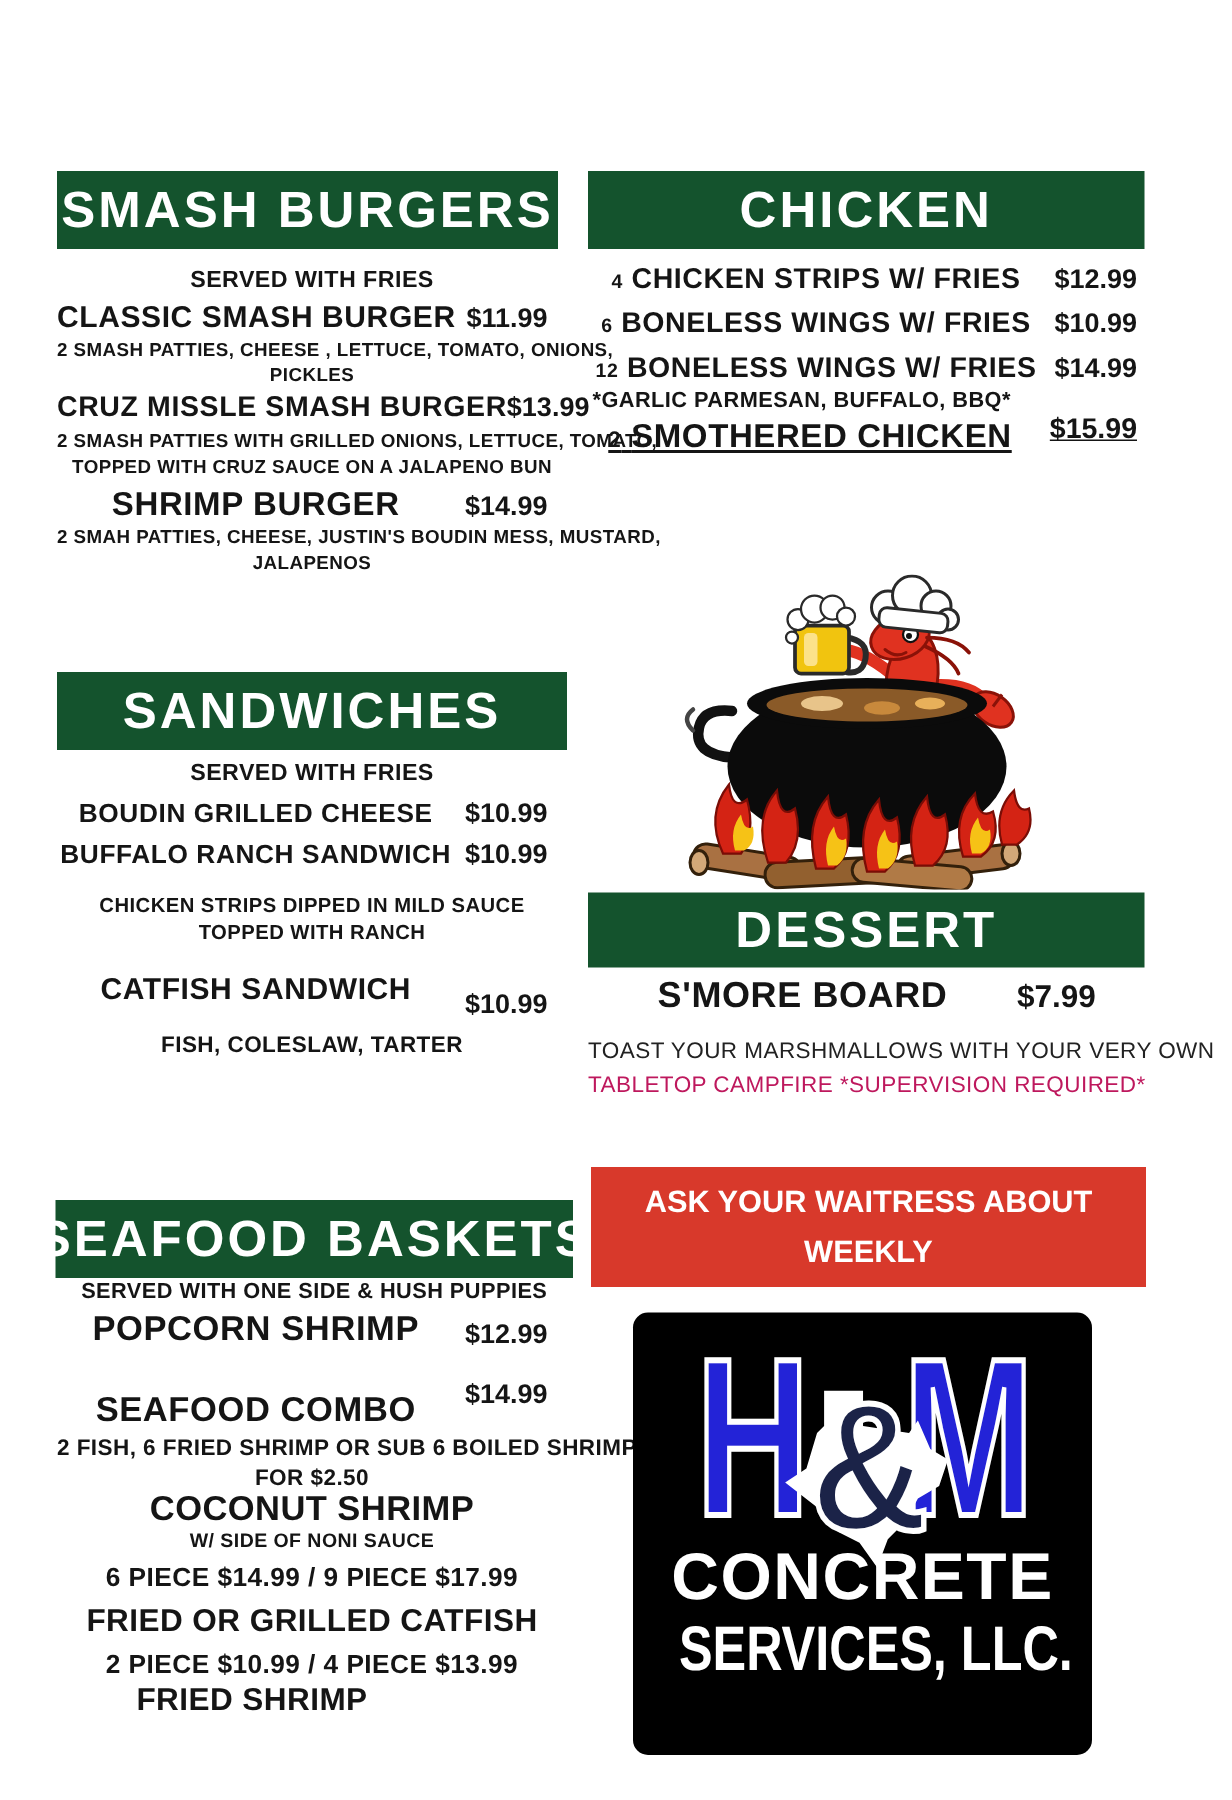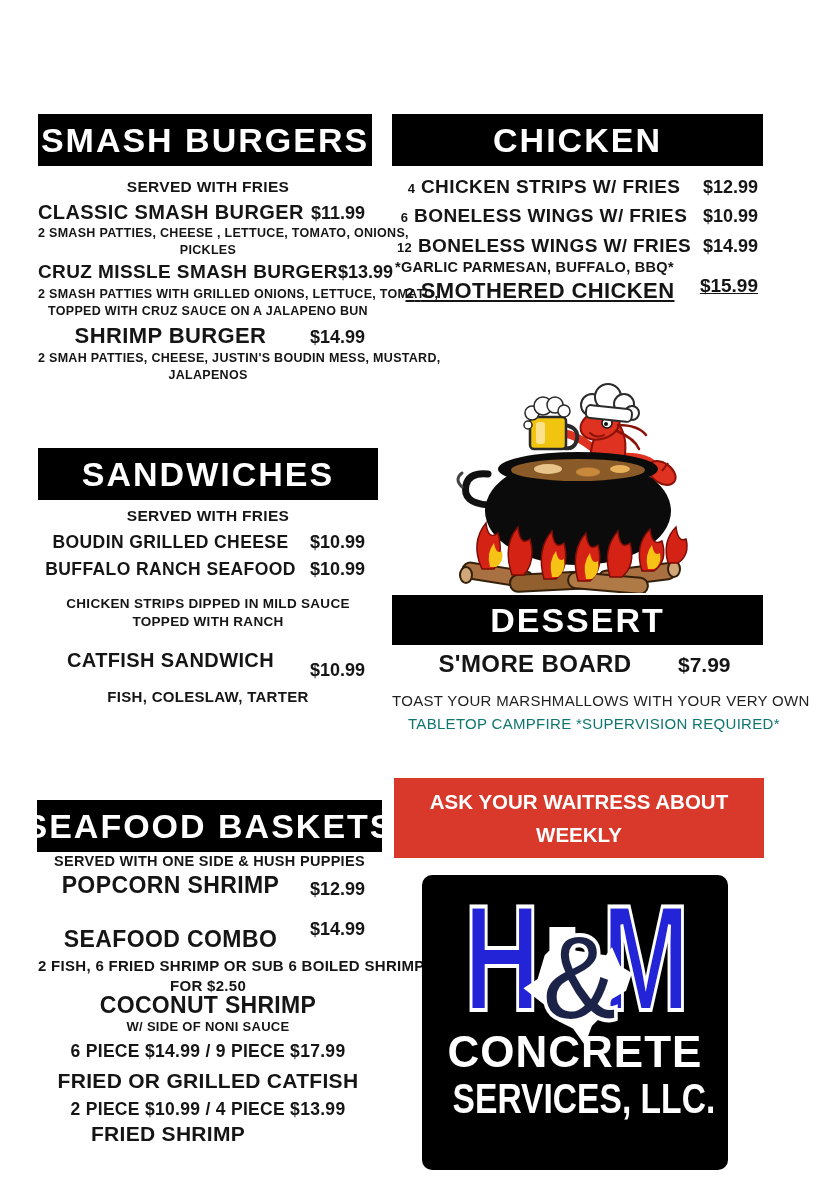--- a/index.html
+++ b/index.html
@@ -1,18 +1,18 @@
 <!DOCTYPE html>
 <html><head>
 <meta charset="utf-8">
 <style>
   html,body{margin:0;padding:0;background:#ffffff;}
   .page{position:relative;width:821px;height:1200px;background:#ffffff;
         font-family:"Liberation Sans",sans-serif;color:#151515;overflow:hidden;}
-  .hdr{position:absolute;background:#000000;color:#ffffff;font-weight:bold;
+  .hdr{position:absolute;background:#14532d;color:#ffffff;font-weight:bold;
        display:flex;align-items:center;justify-content:center;
        font-size:34px;letter-spacing:2px;white-space:nowrap;}
   .ctr{position:absolute;text-align:center;font-weight:bold;letter-spacing:.3px;white-space:nowrap;}
   .row{position:absolute;display:flex;align-items:baseline;}
   .nm{flex:1;text-align:center;font-weight:bold;letter-spacing:.4px;white-space:nowrap;}
   .pr{font-weight:bold;text-align:right;padding-right:5px;white-space:nowrap;}
   .qty{font-weight:bold;font-size:13px;}
   .banner{position:absolute;background:#d8392b;color:#ffffff;text-align:center;
           font-weight:bold;font-size:20.5px;line-height:33px;padding-top:7px;box-sizing:border-box;}
   .logo{position:absolute;background:#000000;border-radius:10px;}
@@ -56,21 +56,21 @@
   <div class="hdr" style="left:38px;top:448px;width:340px;height:52px;">
     <span>SANDWICHES</span>
   </div>
   <div class="ctr" style="left:38px;top:507px;width:340px;font-size:15.5px;">SERVED WITH FRIES</div>
 
   <div class="row" style="left:38px;top:532px;width:332px;">
     <span class="nm" style="font-size:17.5px;">BOUDIN GRILLED CHEESE</span>
     <span class="pr" style="width:62px;font-size:18px;">$10.99</span>
   </div>
   <div class="row" style="left:38px;top:559px;width:332px;">
-    <span class="nm" style="font-size:17.5px;">BUFFALO RANCH SEAFOOD</span>
+    <span class="nm" style="font-size:17.5px;">BUFFALO RANCH SANDWICH</span>
     <span class="pr" style="width:62px;font-size:18px;">$10.99</span>
   </div>
   <div class="ctr" style="left:38px;top:596px;width:340px;font-size:13.5px;">CHICKEN STRIPS DIPPED IN MILD SAUCE</div>
   <div class="ctr" style="left:38px;top:614px;width:340px;font-size:13.5px;">TOPPED WITH RANCH</div>
 
   <div class="row" style="left:38px;top:649px;width:332px;">
     <span class="nm" style="font-size:20px;">CATFISH SANDWICH</span>
     <span class="pr" style="width:62px;font-size:18px;position:relative;top:9px;">$10.99</span>
   </div>
   <div class="ctr" style="left:38px;top:688px;width:340px;font-size:15px;">FISH, COLESLAW, TARTER</div>
@@ -206,21 +206,21 @@
   </svg>
 
   <div class="hdr" style="left:392px;top:595px;width:371px;height:50px;">
     <span>DESSERT</span>
   </div>
   <div class="row" style="left:392px;top:650px;width:371px;">
     <span class="nm" style="font-size:24px;">S'MORE BOARD</span>
     <span class="pr" style="width:80px;font-size:21px;text-align:left;">$7.99</span>
   </div>
   <div class="ctr" style="left:392px;top:692px;width:371px;font-size:15px;font-weight:normal;color:#222;">TOAST YOUR MARSHMALLOWS WITH YOUR VERY OWN</div>
-  <div class="ctr" style="left:408px;top:715px;width:371px;font-size:15px;font-weight:normal;color:#0f766e;">TABLETOP CAMPFIRE *SUPERVISION REQUIRED*</div>
+  <div class="ctr" style="left:392px;top:715px;width:371px;font-size:15px;font-weight:normal;color:#be185d;">TABLETOP CAMPFIRE *SUPERVISION REQUIRED*</div>
 
   <div class="banner" style="left:394px;top:778px;width:370px;height:80px;">
     <div>ASK YOUR WAITRESS ABOUT WEEKLY</div>
     <div>HOMEMADE DESSERTS AVAILABLE</div>
   </div>
 
   <div class="logo" style="left:422px;top:875px;width:306px;height:295px;">
     <div class="hm" style="left:42px;top:8px;">H</div>
     <div class="hm" style="left:180px;top:8px;">M</div>
     <svg viewBox="0 0 100 100" style="position:absolute;left:86px;top:52px;width:130px;height:118px;z-index:2;" aria-hidden="true">

